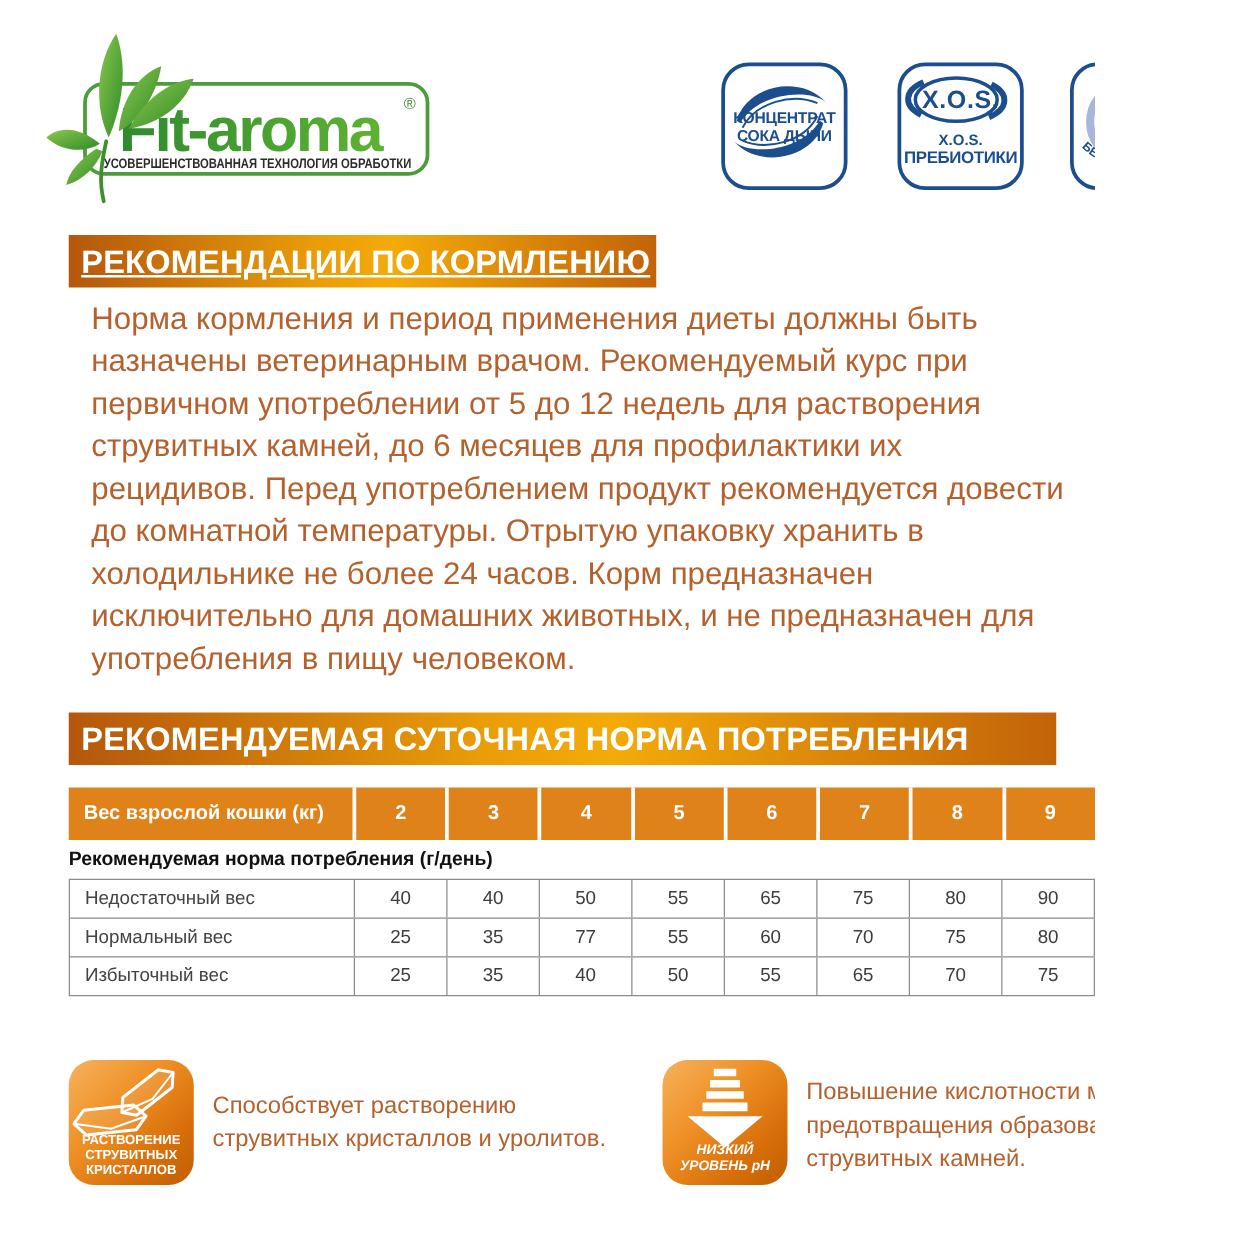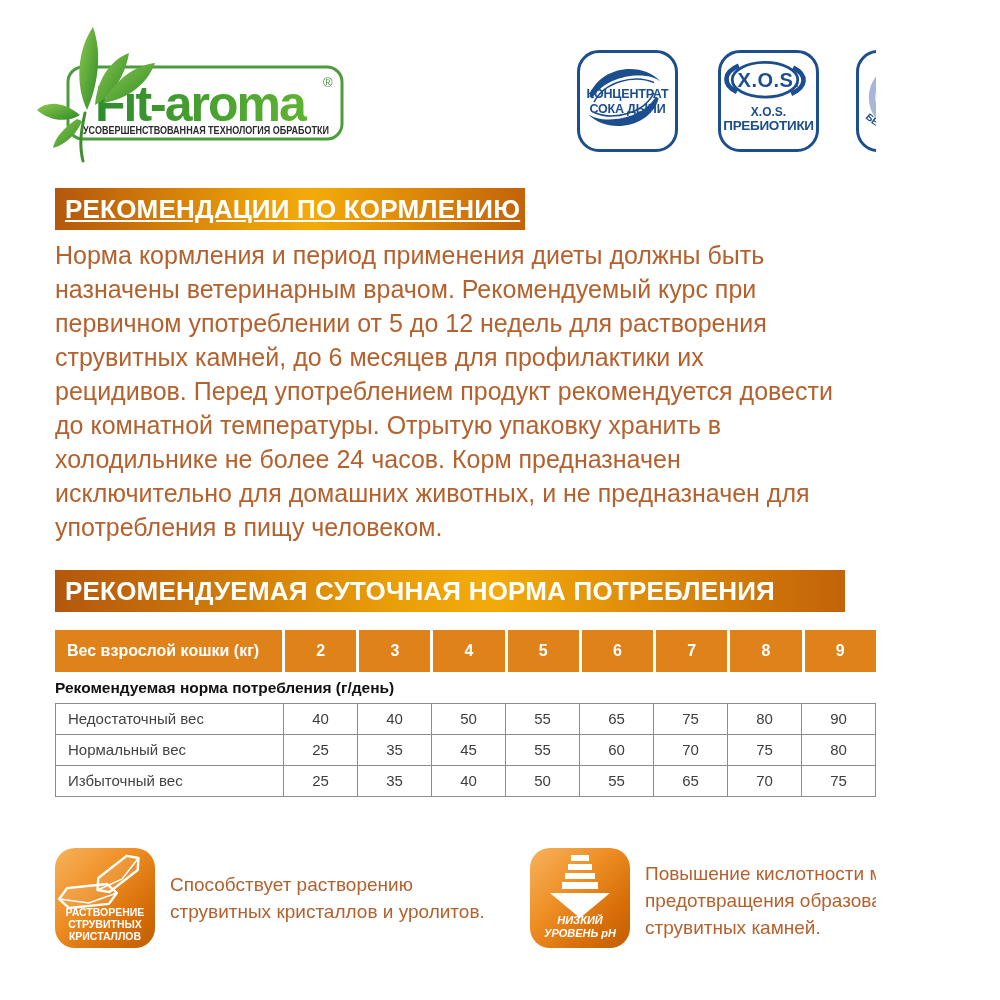--- a/index.html
+++ b/index.html
@@ -25,21 +25,21 @@
 
   
   .section-title{position:absolute;left:55px;height:42px;line-height:42px;
       background:linear-gradient(90deg,#b4570d 0%,#e99d08 42%,#f3ab09 55%,#c26309 100%);
       color:#fff;font-weight:bold;font-size:26px;letter-spacing:0.2px;padding-left:10px;
       box-sizing:border-box;}
   #title-feeding{top:188px;width:470px;text-decoration:underline;}
   #title-intake{top:570px;width:790px;}
 
   
-  .body-text{position:absolute;left:55px;top:238px;width:905px;color:#b4612e;
+  .body-text{position:absolute;left:73px;top:238px;width:905px;color:#b4612e;
       font-size:25px;line-height:34px;white-space:pre-line;}
 
   
   .tbl{position:absolute;left:55px;top:630px;width:895px;}
   .tbl-header{display:grid;grid-template-columns:227px repeat(9,1fr);height:42px;
       background:#e0821a;color:#fff;font-weight:bold;font-size:16px;}
   .th-label{line-height:42px;padding-left:12px;}
   .th-num{line-height:42px;text-align:center;border-left:3px solid #fff;}
   .tbl-sub{margin-top:7px;font-size:15.5px;font-weight:bold;color:#111;}
   .tbl-body{margin-top:6px;border:1px solid #8c8c8c;}
@@ -181,21 +181,21 @@
         <div class="td-num">65</div>
         <div class="td-num">75</div>
         <div class="td-num">80</div>
         <div class="td-num">90</div>
         <div class="td-num">95</div>
       </div>
       <div class="tbl-row">
         <div class="td-label">Нормальный вес</div>
         <div class="td-num">25</div>
         <div class="td-num">35</div>
-        <div class="td-num">45</div>
+        <div class="td-num">77</div>
         <div class="td-num">55</div>
         <div class="td-num">60</div>
         <div class="td-num">70</div>
         <div class="td-num">75</div>
         <div class="td-num">80</div>
         <div class="td-num">90</div>
       </div>
       <div class="tbl-row">
         <div class="td-label">Избыточный вес</div>
         <div class="td-num">25</div>

